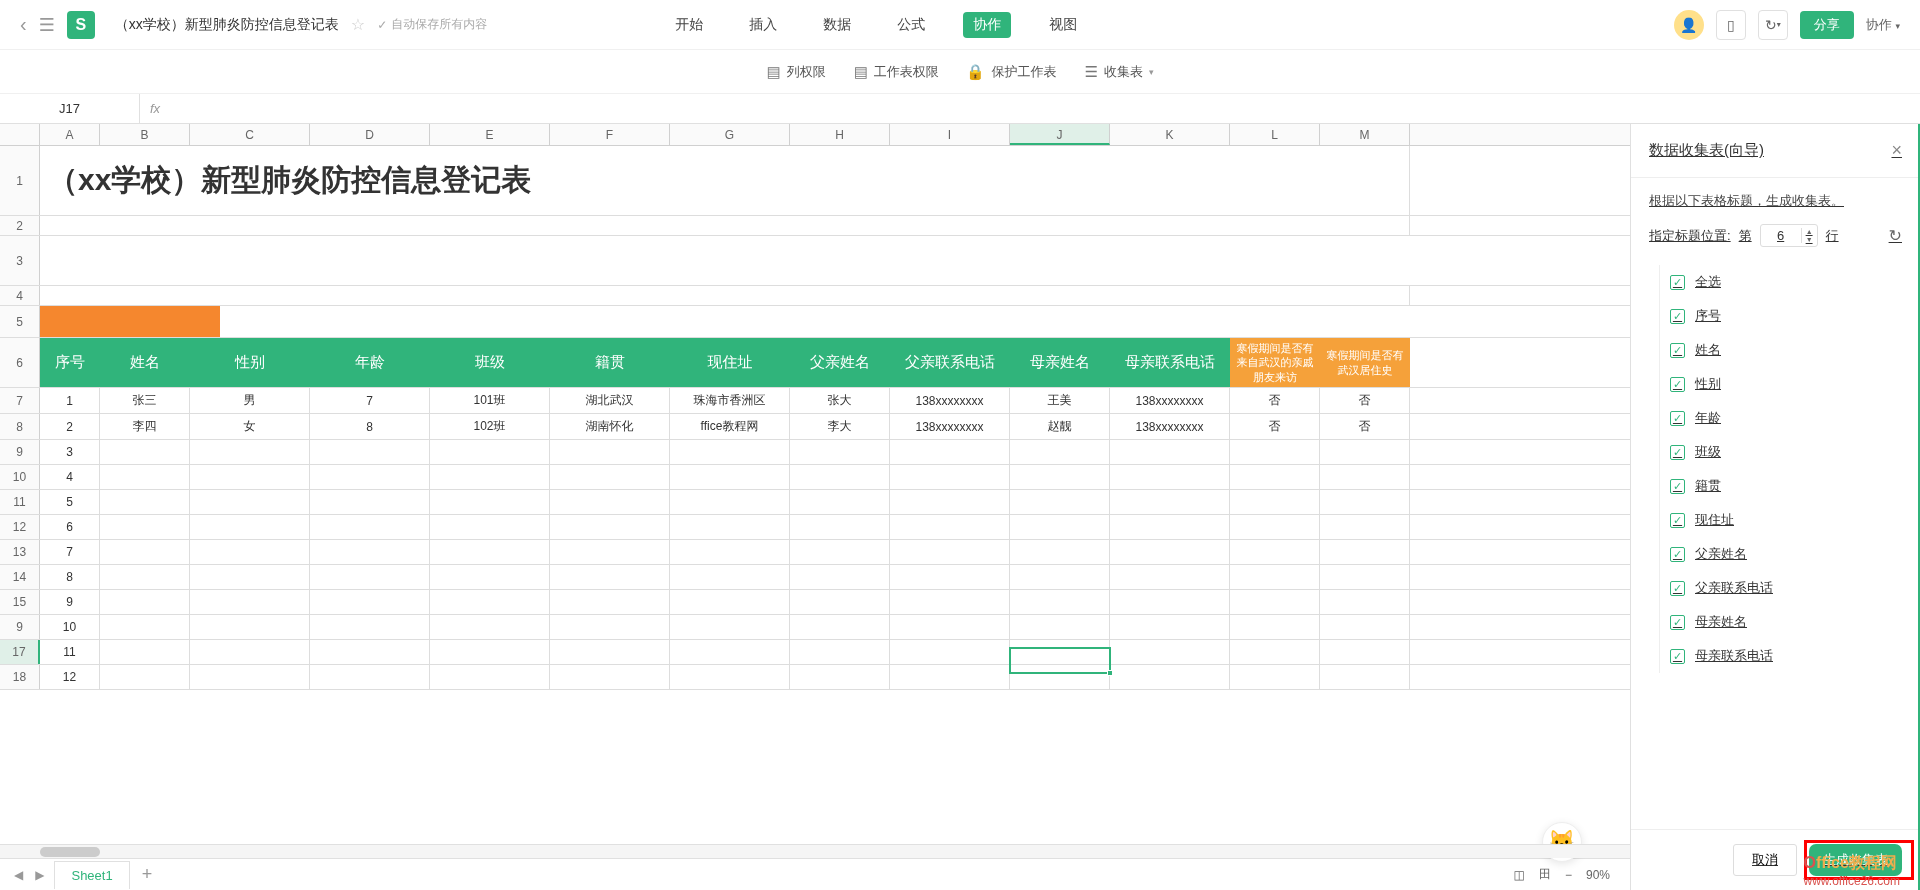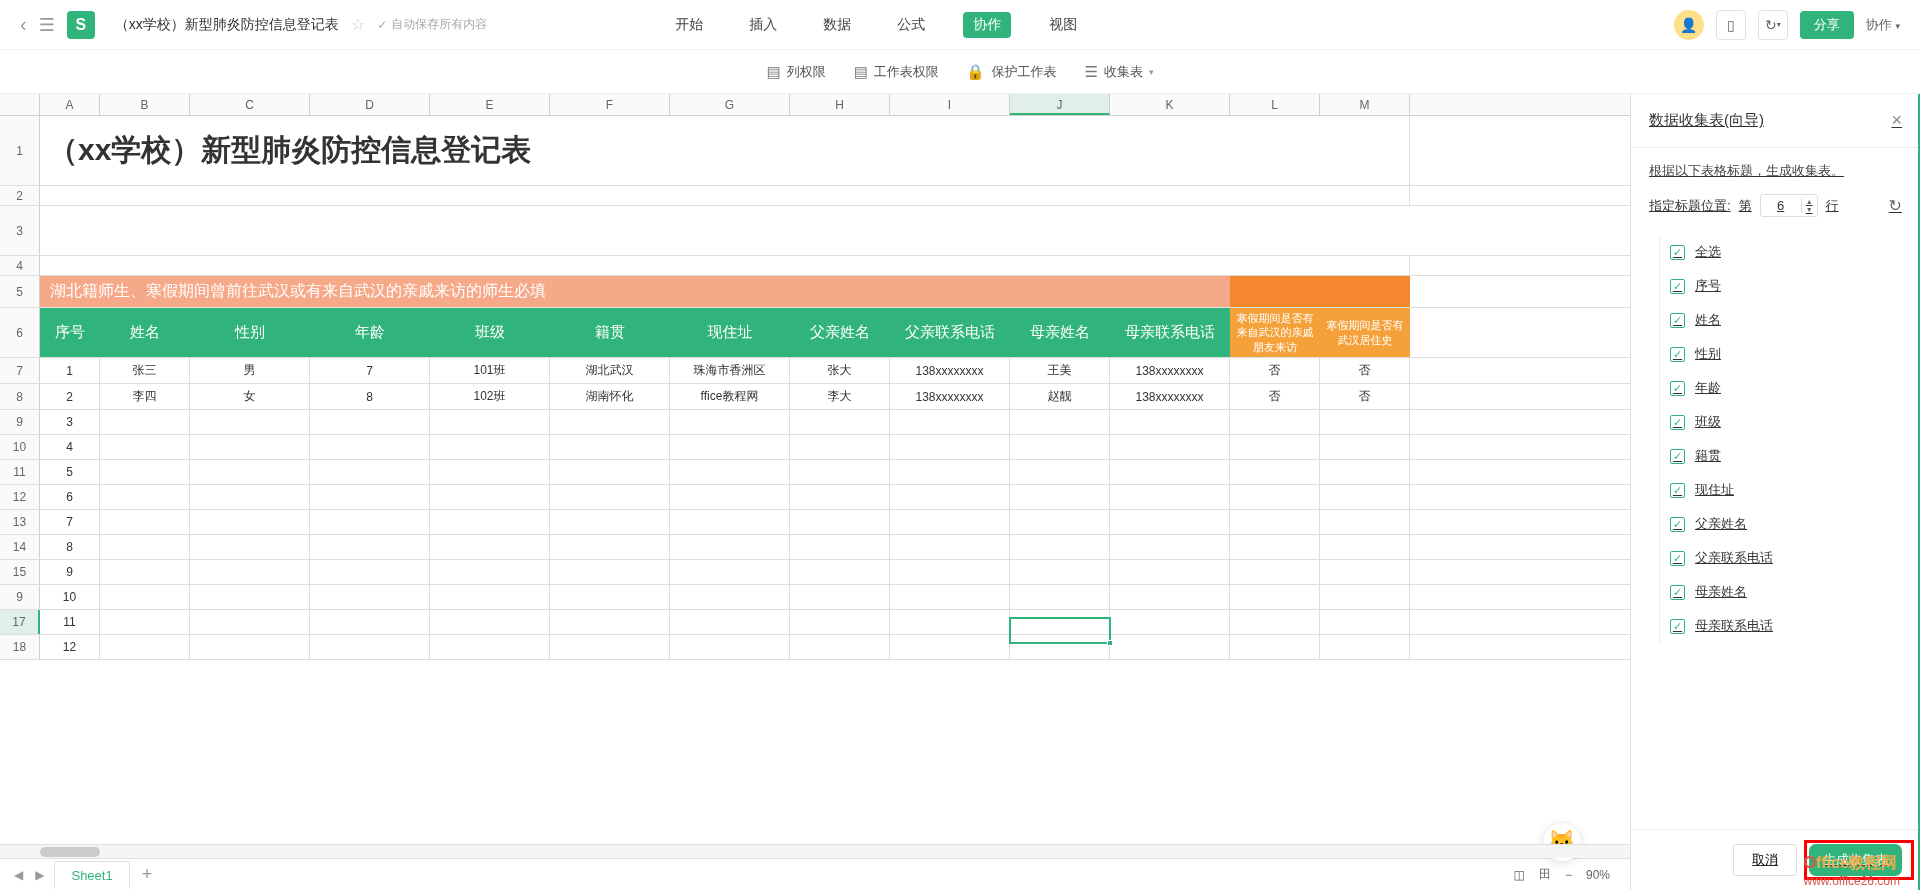--- a/index.html
+++ b/index.html
@@ -155,20 +155,25 @@
         <span class="ribbon-icon">🔒</span>
         <span>保护工作表</span>
       </div>
     <div class="ribbon-item">
         <span class="ribbon-icon">☰</span>
         <span>收集表</span>
         <span class="dropdown-caret">▾</span>
       </div>
   </div>
 
+  <div class="formula-bar">
+    <div class="cell-ref">J17</div>
+    <div class="fx-label">fx</div>
+    <input class="formula-input" style="">
+  </div>
 
   <div class="main">
     <div class="sheet-area">
       <div class="grid-wrap">
 
         <div class="col-headers">
           <div class="corner"></div>
           <div class="col-h" style="width:60px">A</div>
           <div class="col-h" style="width:90px">B</div>
           <div class="col-h" style="width:120px">C</div>
@@ -200,21 +205,20 @@
             <div class="row-h">3</div>
           </div>
 
           <div class="row" style="height:20px;">
             <div class="row-h">4</div>
             <div class="cell" style="width:1370px;"></div>
           </div>
 
           <div class="row" style="height:32px;">
             <div class="row-h">5</div>
-            <div class="merged-pink" style="width:1190px;">湖北籍师生、寒假期间曾前往武汉或有来自武汉的亲戚来访的师生必填</div>
             <div class="merged-orange" style="width:180px;"></div>
           </div>
 
           <div class="row" style="height:50px;">
             <div class="row-h">6</div>
             <div class="header-green" style="width:60px;">序号</div>
             <div class="header-green" style="width:90px;">姓名</div>
             <div class="header-green" style="width:120px;">性别</div>
             <div class="header-green" style="width:120px;">年龄</div>
             <div class="header-green" style="width:120px;">班级</div>

